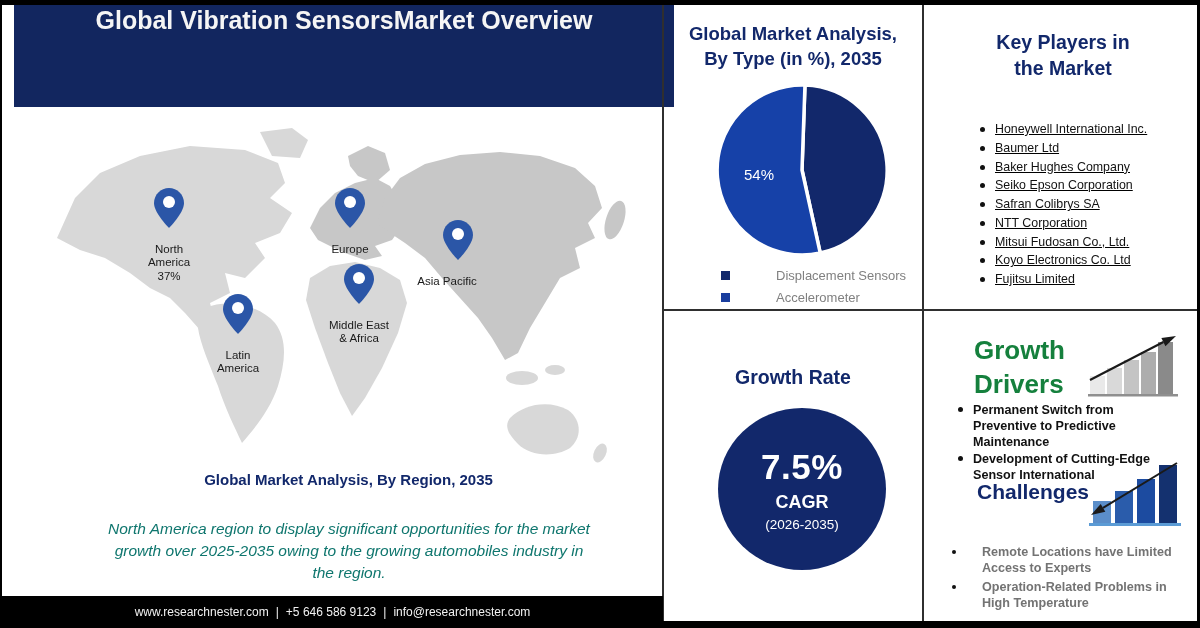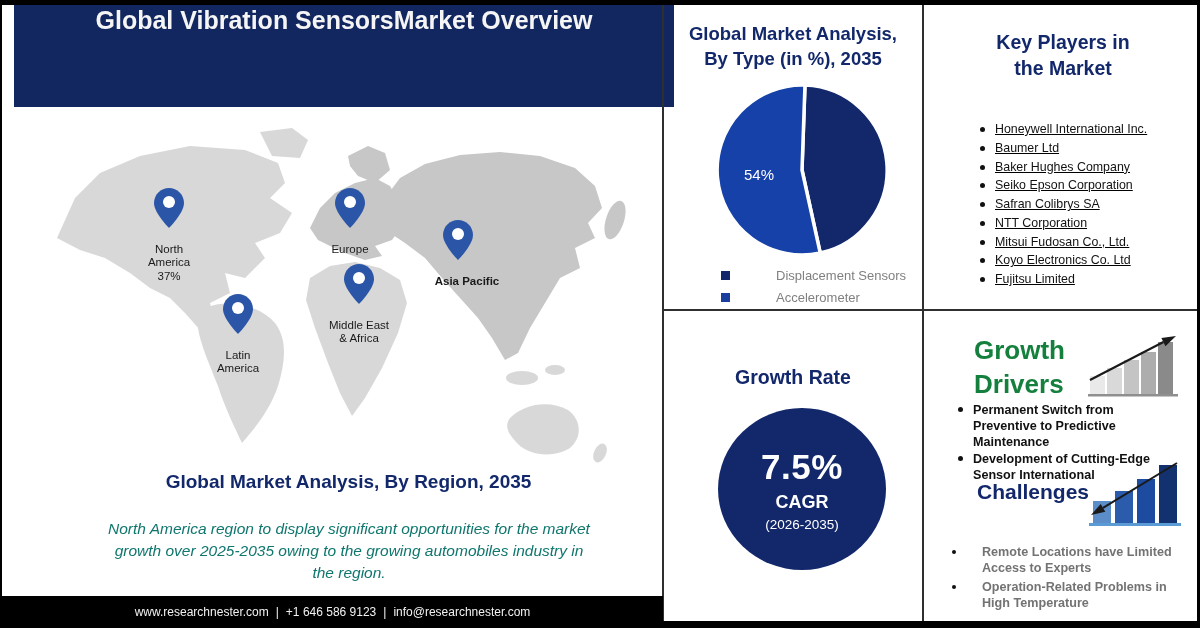--- a/index.html
+++ b/index.html
@@ -29,21 +29,21 @@
 
   .pin { position:absolute; width:30px; height:40px; z-index:3; }
   .pin-label {
     position:absolute; z-index:4; width:110px; transform:translateX(-55px);
     text-align:center; font-size:11.5px; line-height:1.18; color:#1a1a1a; white-space:pre-line;
   }
   .pin-value { display:block; }
 
   .region-heading {
     position:absolute; left:0; top:471px; width:661px; text-align:center;
-    color:#12286b; font-size:19px; font-weight:bold;padding-left:32px;
+    color:#12286b; font-size:15px; font-weight:bold;padding-left:32px;
   }
   .region-body {
     position:absolute; left:106px; top:518px; width:482px; text-align:center;
     color:#0f766e; font-size:15.5px; line-height:1.42;font-style:italic;
   }
   .footer-bar {
     position:absolute; left:0; top:596px; width:661px; height:32px; background:#000;
     display:flex; align-items:center; justify-content:center; z-index:10;
   }
   .footer-bar span { color:#f2f2f2; font-size:12px; }
@@ -151,21 +151,21 @@
     <circle cx="15" cy="14" r="6" fill="#fff"></circle>
   </svg>
   <div class="pin-label" style="left:348px; top:229px;">
     <span>Europe</span>
   </div>
 
   <svg class="pin" style="left:441px; top:220px;" viewBox="0 0 30 40">
     <path fill="#2b56a7" d="M15,0 C6.7,0 0,6.7 0,15 C0,25 15,40 15,40 C15,40 30,25 30,15 C30,6.7 23.3,0 15,0 Z"></path>
     <circle cx="15" cy="14" r="6" fill="#fff"></circle>
   </svg>
-  <div class="pin-label" style="left:465px; top:261px;font-weight:bold;">
+  <div class="pin-label" style="left:445px; top:261px;">
     <span>Asia Pacific</span>
   </div>
 
   <svg class="pin" style="left:342px; top:264px;" viewBox="0 0 30 40">
     <path fill="#2b56a7" d="M15,0 C6.7,0 0,6.7 0,15 C0,25 15,40 15,40 C15,40 30,25 30,15 C30,6.7 23.3,0 15,0 Z"></path>
     <circle cx="15" cy="14" r="6" fill="#fff"></circle>
   </svg>
   <div class="pin-label" style="left:357px; top:305px;">
     <span>Middle East
 &amp; Africa</span>
@@ -179,21 +179,21 @@
     <span>Latin
 America</span>
   </div>
 
   <div class="region-heading">Global Market Analysis, By Region, 2035</div>
   <div class="region-body">North America region to display significant opportunities for the market growth over 2025-2035 owing to the growing automobiles industry in the region.</div>
 
   <div class="footer-bar">
     <span>www.researchnester.com</span>
     <span class="footer-sep">|</span>
-    <span>+1 646 586 9123</span>
+    <span>+5 646 586 9123</span>
     <span class="footer-sep">|</span>
     <span>info@researchnester.com</span>
   </div>
 
   <div class="vdiv1"></div>
   <div class="vdiv2"></div>
   <div class="hdiv"></div>
 
   <div class="type-title">
     <div>Global Market Analysis,</div>

